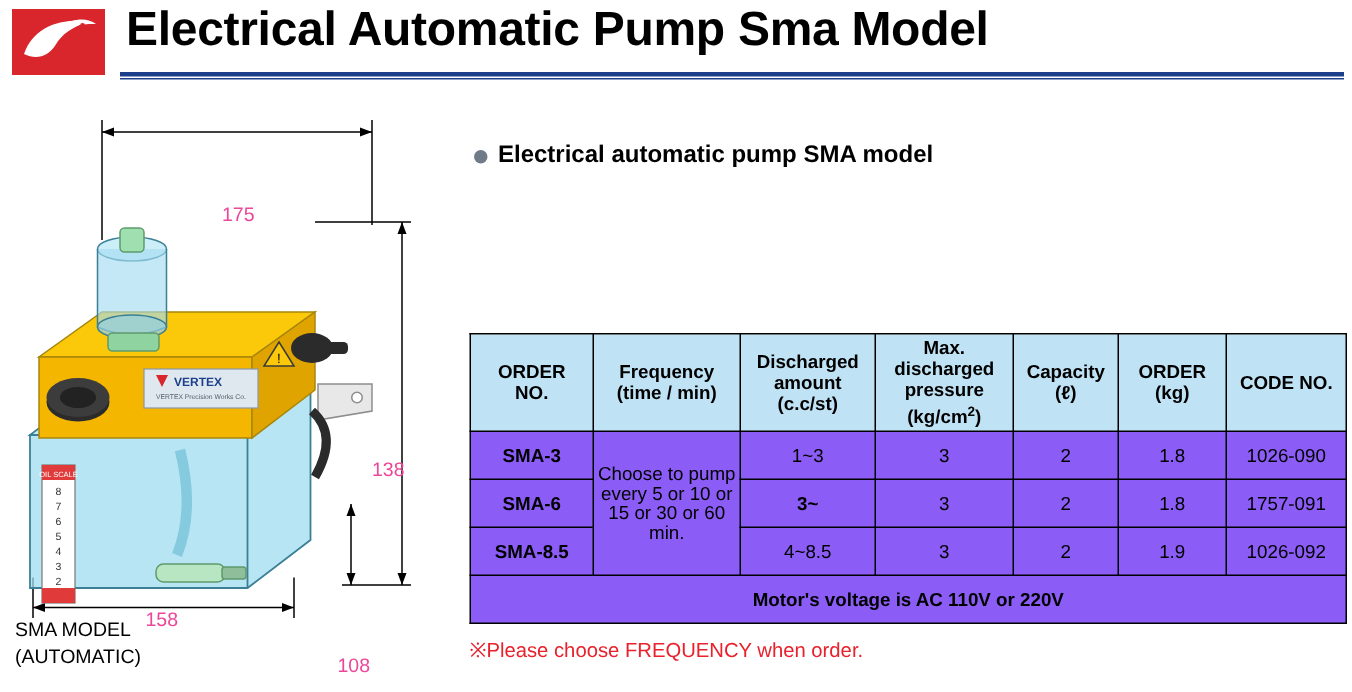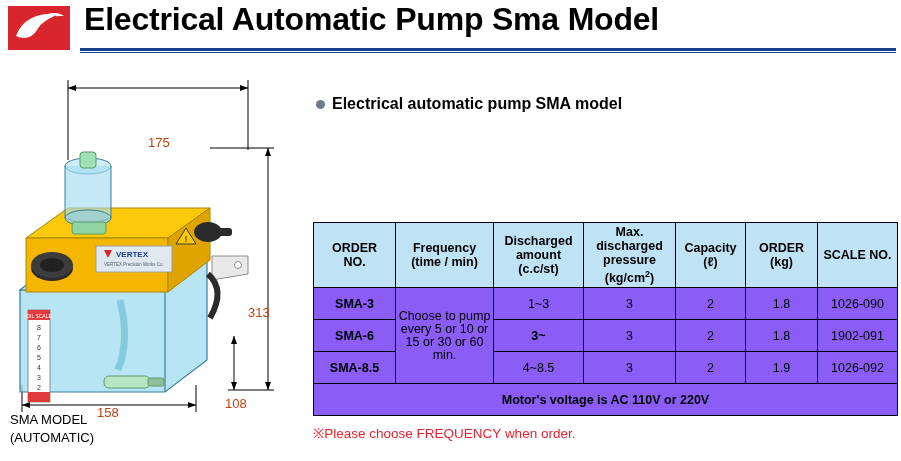--- a/index.html
+++ b/index.html
@@ -40,21 +40,21 @@
     position: absolute; left: 10px; top: 412px;
     font-size: 13px; color: #000;
   }
   .caption2 {
     position: absolute; left: 10px; top: 430px;
     font-size: 13px; color: #000;
   }
 
   
   .dim {
-    position: absolute; font-size: 13px; color: #c2410c;
+    position: absolute; font-size: 13px; color: #ec4899;
   }
 
   
   .bullet-head {
     position: absolute; left: 314px; top: 95px;
     font-size: 16px; font-weight: bold; color: #000;
   }
   .bullet-dot {
     position: absolute; left: 316px; top: 100px;
     width: 9px; height: 9px; border-radius: 50%;
@@ -205,23 +205,23 @@
       <path d="M208 214 q18 16 2 44" stroke="#2b2b2b" stroke-width="6" fill="none"></path>
 
       <ellipse cx="88" cy="106" rx="23" ry="8" fill="#bfeaf7" fill-opacity="0.8" stroke="#3b7f96" stroke-width="1"></ellipse>
       <path d="M65 106 L65 158 q23 10 46 0 L111 106" fill="#a5dcef" fill-opacity="0.65" stroke="#3b7f96" stroke-width="1"></path>
       <ellipse cx="88" cy="158" rx="23" ry="8" fill="#93cfe4" fill-opacity="0.7" stroke="#3b7f96" stroke-width="1"></ellipse>
       <rect x="80" y="92" width="16" height="16" rx="3" fill="#9fe0b0" stroke="#5f9a6c" stroke-width="1"></rect>
       <rect x="72" y="162" width="34" height="12" rx="3" fill="#8fd3a0" stroke="#5f9a6c" stroke-width="1"></rect>
     </svg>
 
     <div class="dim" style="left:148px; top:75px;">175</div>
-    <div class="dim" style="left:248px; top:245px;">313</div>
+    <div class="dim" style="left:248px; top:245px;">138</div>
     <div class="dim" style="left:97px; top:345px;">158</div>
-    <div class="dim" style="left:225px; top:336px;">108</div>
+    <div class="dim" style="left:225px; top:376px;">108</div>
   </div>
 
   <div class="caption1">SMA MODEL</div>
   <div class="caption2">(AUTOMATIC)</div>
 
   <div class="bullet-dot"></div>
   <div class="bullet-head" style="left:332px;">Electrical automatic pump SMA model</div>
 
   <div class="tbl-wrap">
     <table class="spec">
@@ -257,41 +257,41 @@
           </th>
           <th>
             <div>Capacity</div>
             <div>(ℓ)</div>
           </th>
           <th>
             <div>ORDER</div>
             <div>(kg)</div>
           </th>
           <th>
-            <div>SCALE NO.</div>
+            <div>CODE NO.</div>
           </th>
         </tr>
       </thead>
       <tbody>
         <tr>
           <td class="order">SMA-3</td>
           <td class="freq" rowspan="3">Choose to pump every 5 or 10 or 15 or 30 or 60 min.</td>
           <td>1~3</td>
           <td>3</td>
           <td>2</td>
           <td>1.8</td>
           <td class="code">1026-090</td>
         </tr>
         <tr>
           <td class="order">SMA-6</td>
           <td class="amt-bold">3~</td>
           <td>3</td>
           <td>2</td>
           <td>1.8</td>
-          <td class="code">1902-091</td>
+          <td class="code">1757-091</td>
         </tr>
         <tr>
           <td class="order">SMA-8.5</td>
           <td>4~8.5</td>
           <td>3</td>
           <td>2</td>
           <td>1.9</td>
           <td class="code">1026-092</td>
         </tr>
         <tr>

